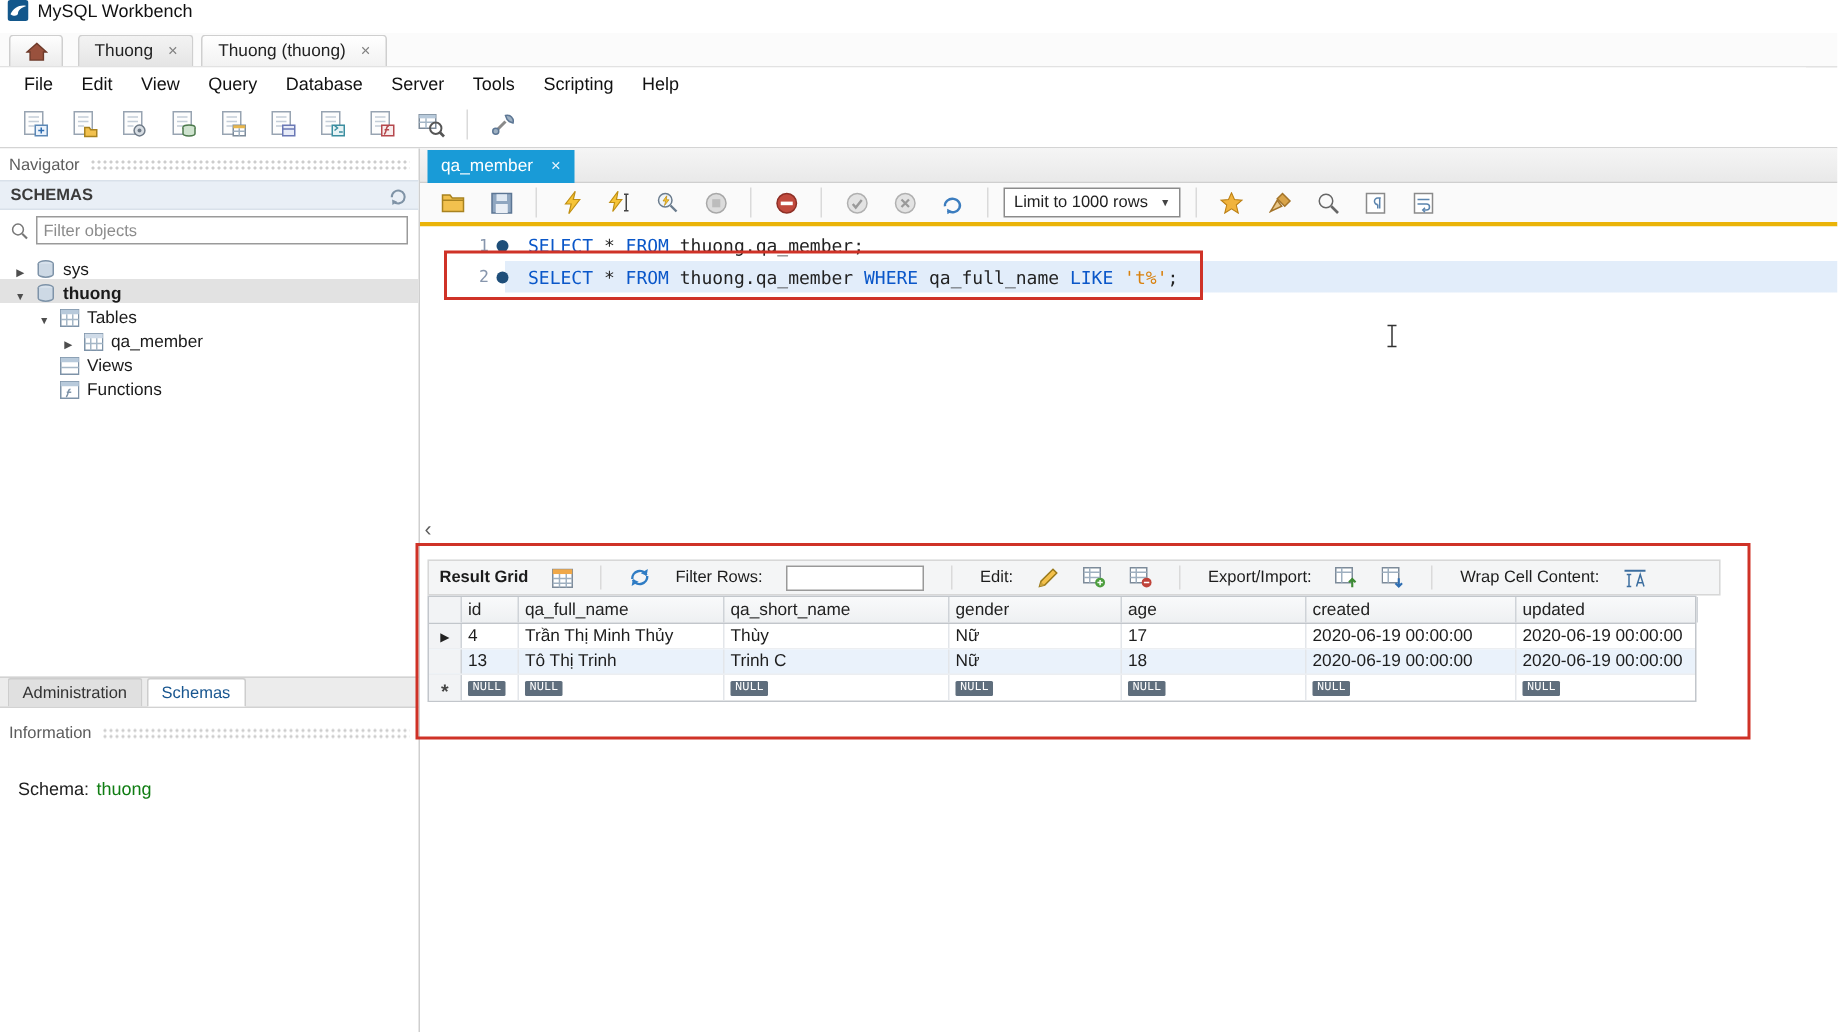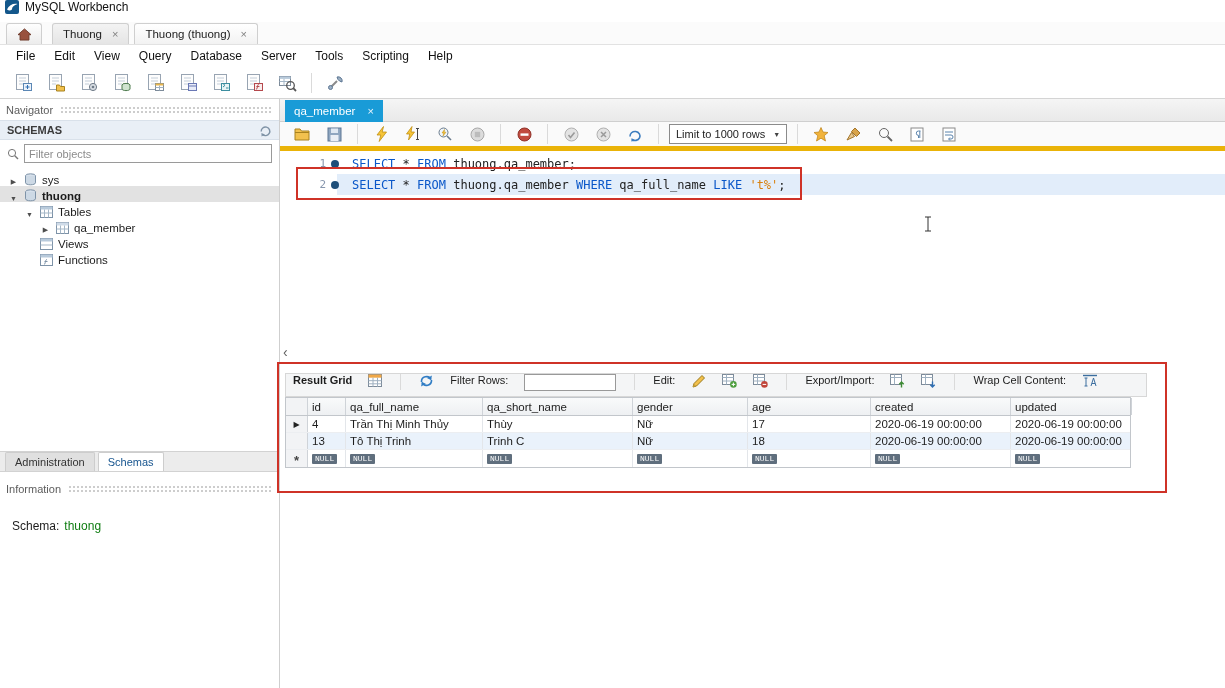--- a/index.html
+++ b/index.html
@@ -46,38 +46,38 @@
   .stab.sel{background:#fff;color:#17558f}
   .infohdr{position:absolute;left:0;top:379px;width:279px}
   .schemaline{position:absolute;left:12px;top:420px;display:flex;gap:5px;font-weight:normal;font-size:12px}
   .schemaline .sv{color:#0f7d12}
 
   
   .main{position:absolute;left:280px;top:99px;width:945px;height:589px;background:#fff}
   .qstrip{position:absolute;left:0;top:0;width:945px;height:23px;background:linear-gradient(#f5f5f5,#e9e9e9);border-bottom:1px solid #cfcfcf}
   .qtab{position:absolute;left:5px;top:1px;height:22px;background:#199bd7;color:#fff;display:flex;align-items:center;gap:12px;padding:0 9px;font-size:11.5px}
   .qtab .x{color:#eaf5fc;font-size:11px}
-  .sqltb{position:absolute;left:0;top:23px;width:945px;height:29px;background:#fafafa;border-bottom:5px solid #eab308;display:flex;align-items:center;padding-left:9px;gap:6px}
+  .sqltb{position:absolute;left:0;top:23px;width:945px;height:29px;background:#fafafa;border-bottom:3px solid #eab308;display:flex;align-items:center;padding-left:9px;gap:6px}
   .combo{height:20px;border:1px solid #8b8b8b;background:#fff;display:flex;align-items:center;gap:8px;padding:0 6px;font-size:11px;color:#222}
   .combo .ar{font-size:7px;color:#444}
 
   .editor{position:absolute;left:0;top:52px;width:945px;height:200px;background:#fff;font-family:"DejaVu Sans Mono",monospace;font-size:12px}
   .eline{position:absolute;left:0;width:945px;height:21px;display:flex;align-items:center}
   .eline.cur{background:linear-gradient(90deg,#ffffff 0 57px,#e2edfa 57px 100%)}
   .eline .lnum{width:46px;text-align:right;color:#8796ad;font-size:11px;flex:none}
   .eline .dot{width:8px;height:8px;border-radius:50%;background:#1e4e79;margin-left:5px;flex:none}
   .eline code{white-space:pre;color:#222;margin-left:13px;font-family:"DejaVu Sans Mono",monospace}
   .kw{color:#0a57c9}
   .str{color:#d9810d}
 
   .ibeam{position:absolute}
   .collapsearrow{position:absolute;left:3px;top:247px;color:#5e5e5e;font-size:14px;line-height:12px}
 
   
-  .rtb{position:absolute;left:5px;top:274px;width:862px;height:24px;background:#f4f5f6;border:1px solid #d7d7d7;display:flex;gap:16px;padding:0 7px;font-size:11px;color:#1c1c1c}
+  .rtb{position:absolute;left:5px;top:274px;width:862px;height:24px;background:#f4f5f6;border:1px solid #d7d7d7;display:flex;align-items:center;gap:16px;padding:0 7px;font-size:11px;color:#1c1c1c}
   .rtb .lbl{white-space:nowrap}
   .rtb .title{font-weight:bold}
   .rtb input{width:92px;height:17px;border:1px solid #999;font:11px "Liberation Sans",sans-serif;padding:0 3px;outline:none}
   .rtb .vsep{height:16px;margin:0 2px}
 
   .grid{position:absolute;left:5px;top:298px;width:846px;border:1px solid #c2c6cb;background:#fff;font-size:11.5px}
   .grow{display:grid;grid-template-columns:22px 38px 137px 150px 115px 123px 140px 121px;height:17px;border-bottom:1px solid #eceef1}
   .grow.hdr{background:linear-gradient(#f9fafb,#eef0f2);height:18px;border-bottom:1px solid #c2c6cb;color:#222}
   .grow.alt{background:#eaf2fb}
   .grow:last-child{border-bottom:none}

